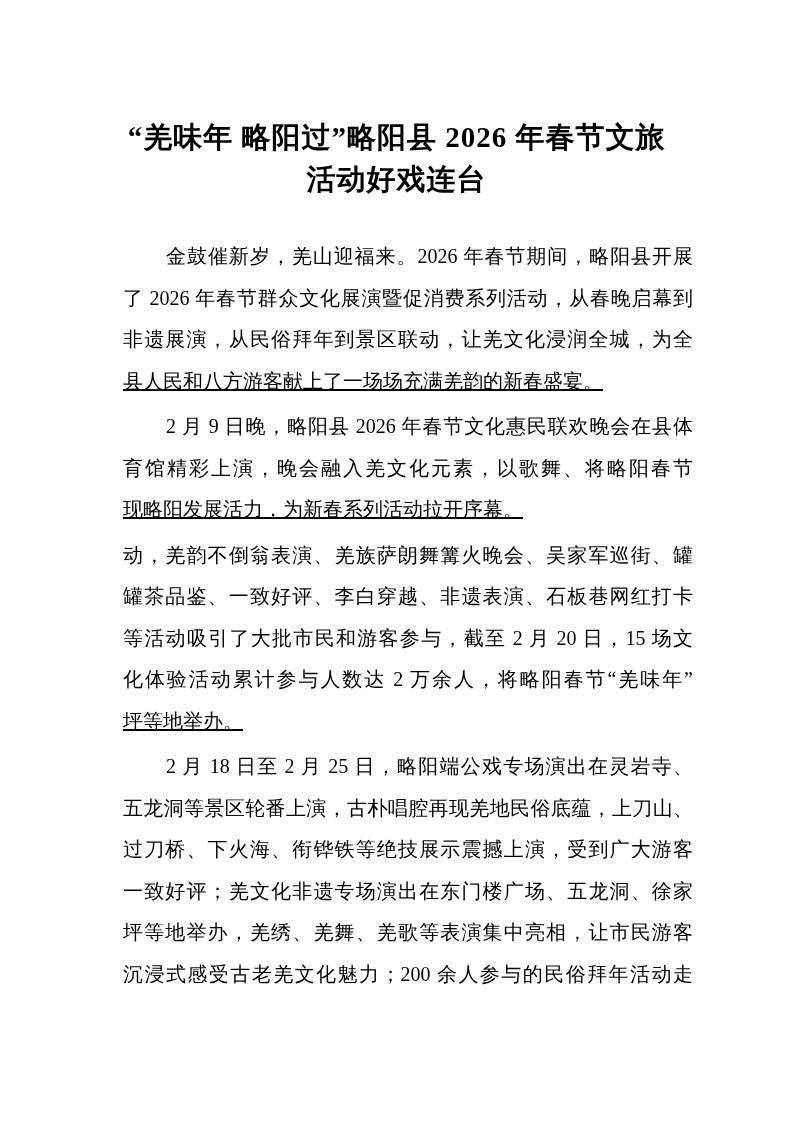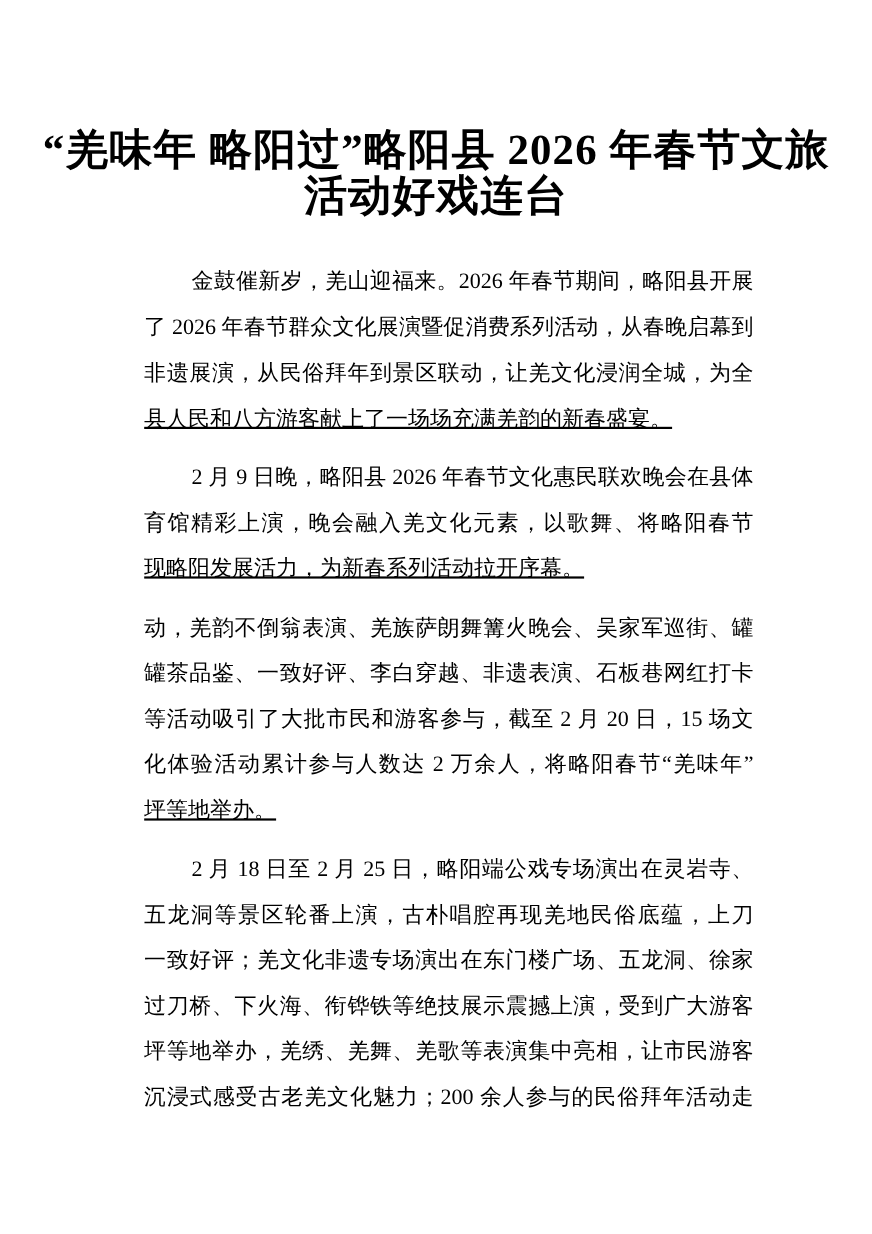--- a/index.html
+++ b/index.html
@@ -14,39 +14,39 @@
     background: #ffffff;
     color: #000000;
     overflow: hidden;
     font-family: "Liberation Serif", "DejaVu Serif", serif;
   }
   .doc-title {
     margin: 0;
     padding-top: 116px;
     width: 100%;
     text-align: center;
-    font-size: 39px;
+    font-size: 29px;
     font-weight: 700;
     line-height: 42px;
     letter-spacing: 1px;
     color: #000000;
   }
   .title-line {
     display: block;
     white-space: nowrap;
   }
   .article-body {
     margin-top: 36px;
     margin-left: 119px;
     width: 578px;
     font-size: 20px;
     color: #000000;
   }
   .paragraph {
-    margin: 12px;
+    margin: 4px;
     padding: 0;
   }
   .line {
     height: 41.5px;
     line-height: 41.5px;
     text-align: justify;
     text-align-last: justify;
     overflow: hidden;
     white-space: normal;
     word-break: break-all;
@@ -82,19 +82,19 @@
       <div class="paragraph">
         <div class="line">动，羌韵不倒翁表演、羌族萨朗舞篝火晚会、吴家军巡街、罐</div>
         <div class="line">罐茶品鉴、一致好评、李白穿越、非遗表演、石板巷网红打卡</div>
         <div class="line">等活动吸引了大批市民和游客参与，截至 2 月 20 日，15 场文</div>
         <div class="line">化体验活动累计参与人数达 2 万余人，将略阳春节“羌味年”</div>
         <div class="line last">坪等地举办。</div>
       </div>
       <div class="paragraph">
         <div class="line first">2 月 18 日至 2 月 25 日，略阳端公戏专场演出在灵岩寺、</div>
         <div class="line">五龙洞等景区轮番上演，古朴唱腔再现羌地民俗底蕴，上刀山、</div>
+        <div class="line">过刀桥、下火海、衔铧铁等绝技展示震撼上演，受到广大游客</div>
         <div class="line">一致好评；羌文化非遗专场演出在东门楼广场、五龙洞、徐家</div>
-        <div class="line">过刀桥、下火海、衔铧铁等绝技展示震撼上演，受到广大游客</div>
         <div class="line">坪等地举办，羌绣、羌舞、羌歌等表演集中亮相，让市民游客</div>
         <div class="line">沉浸式感受古老羌文化魅力；200 余人参与的民俗拜年活动走</div>
       </div>
     </div>
 </div>
 
 </body></html>

